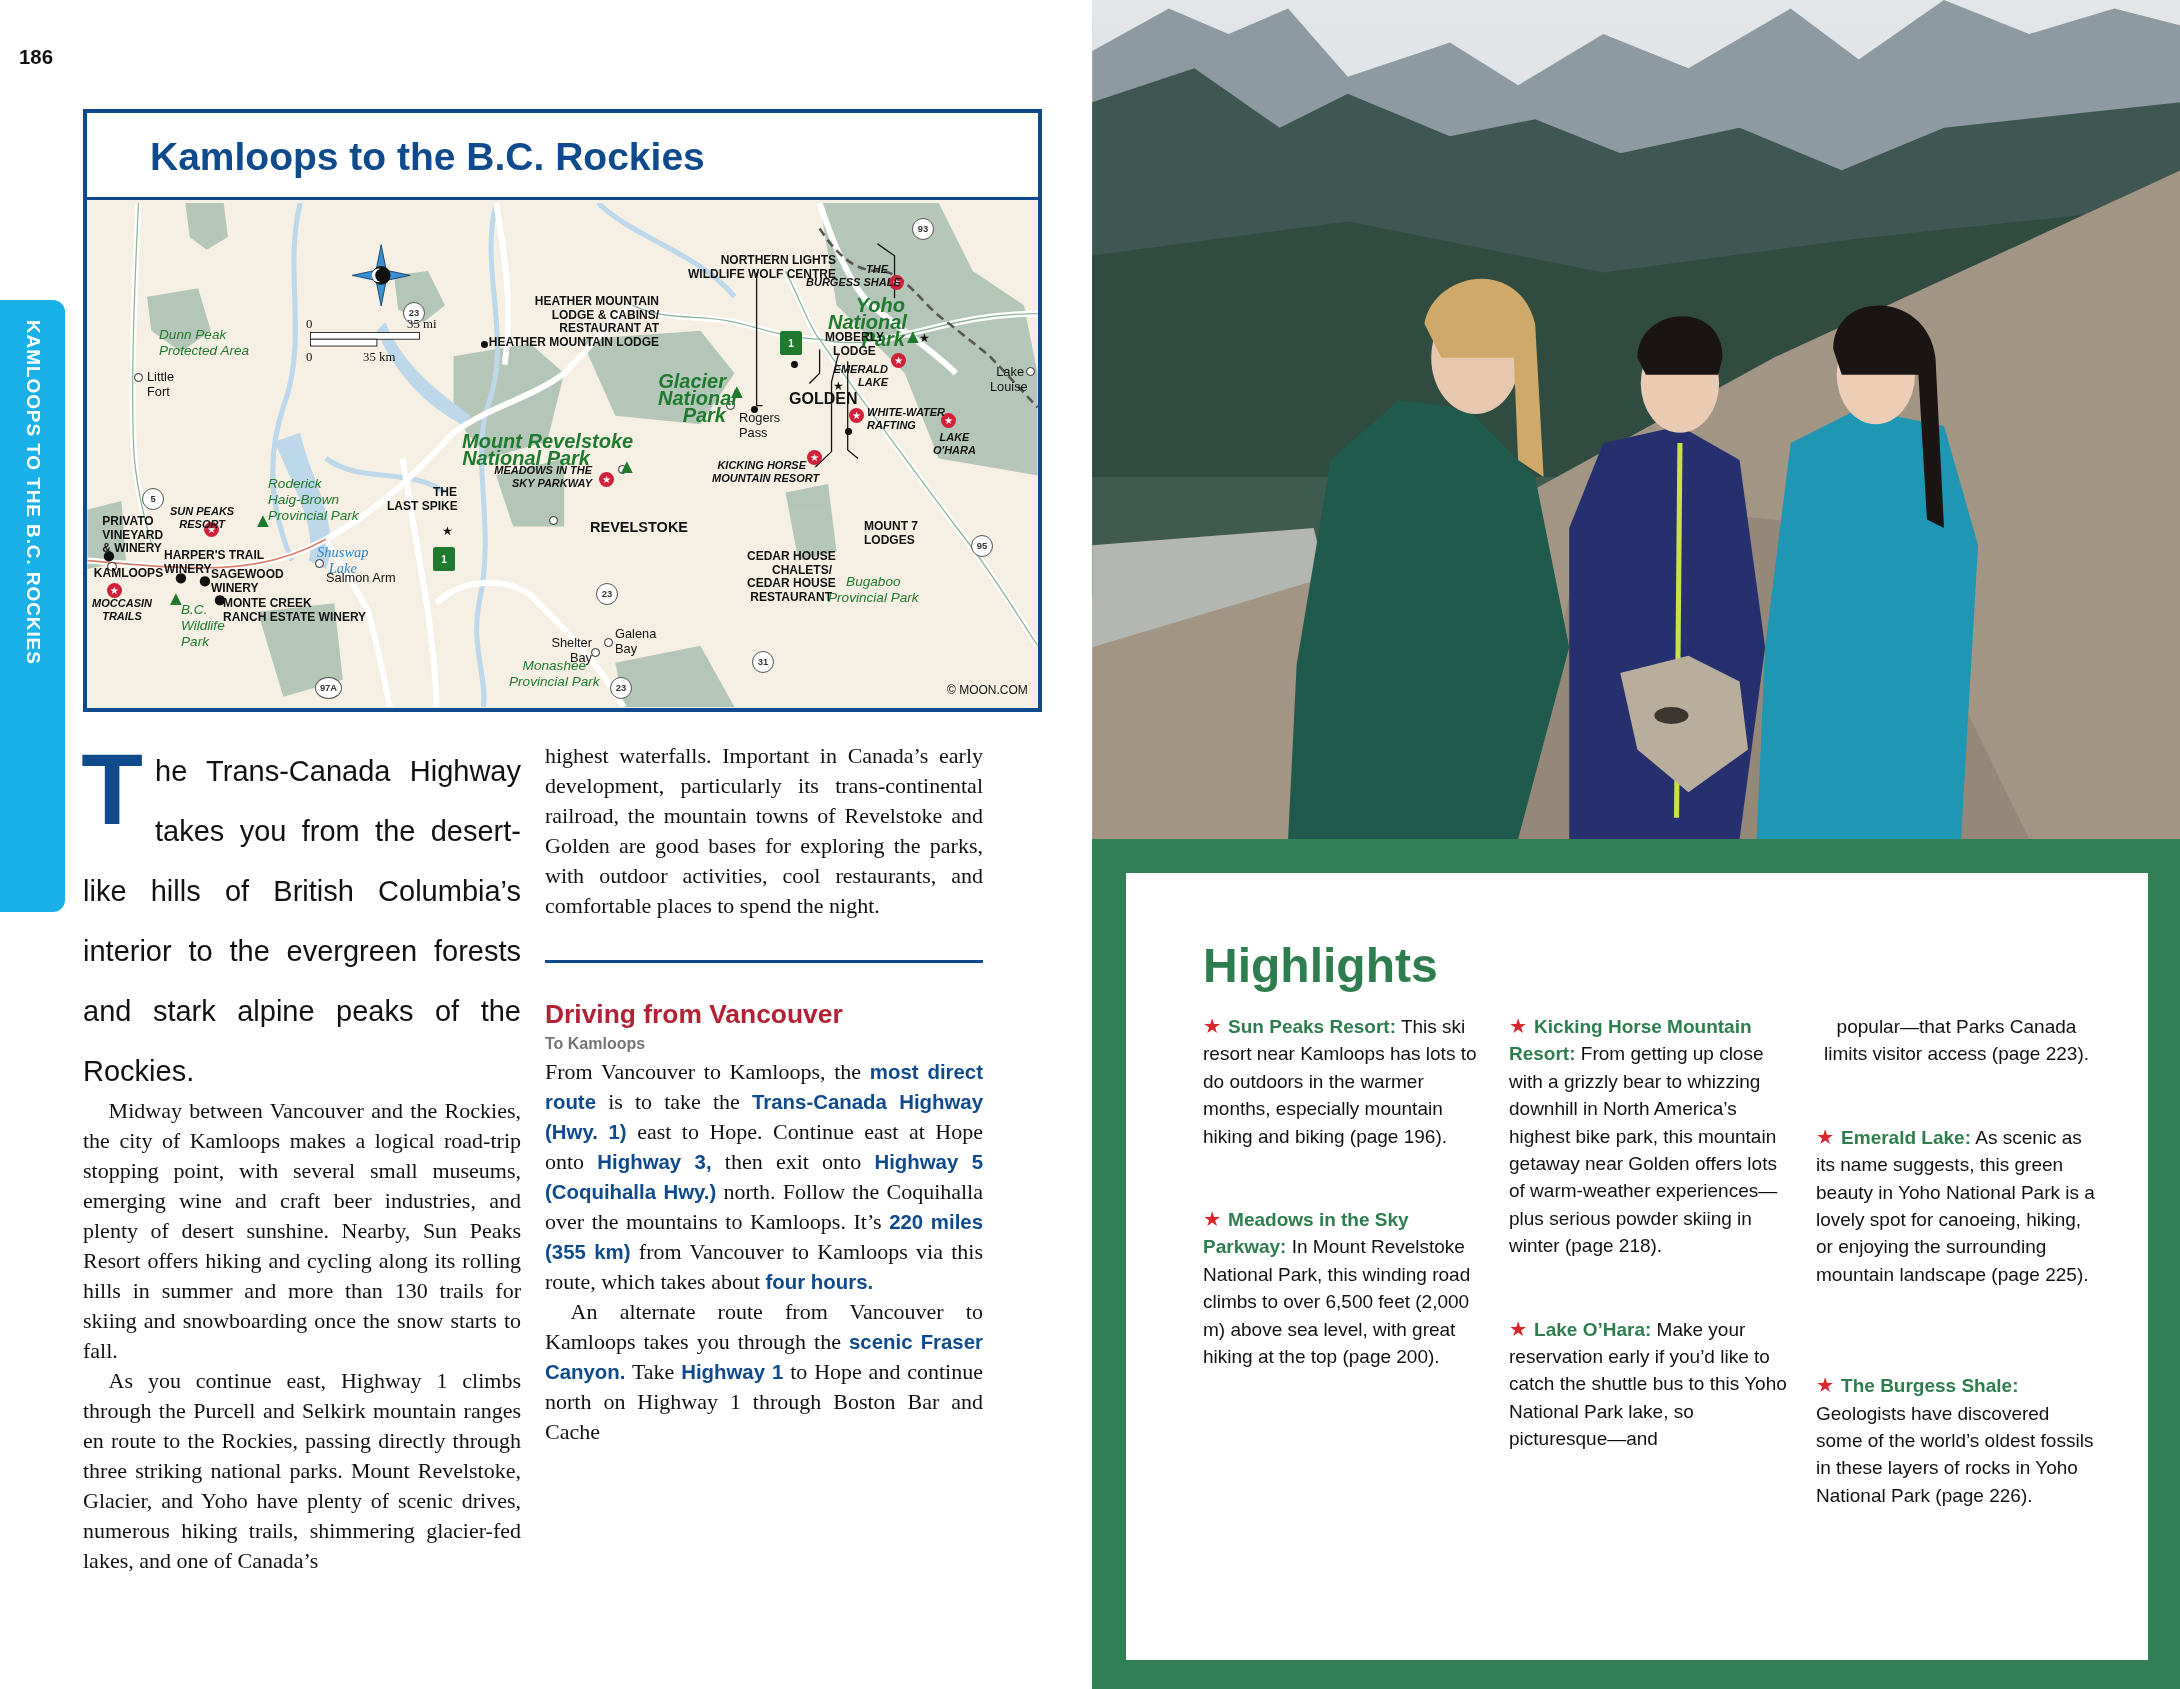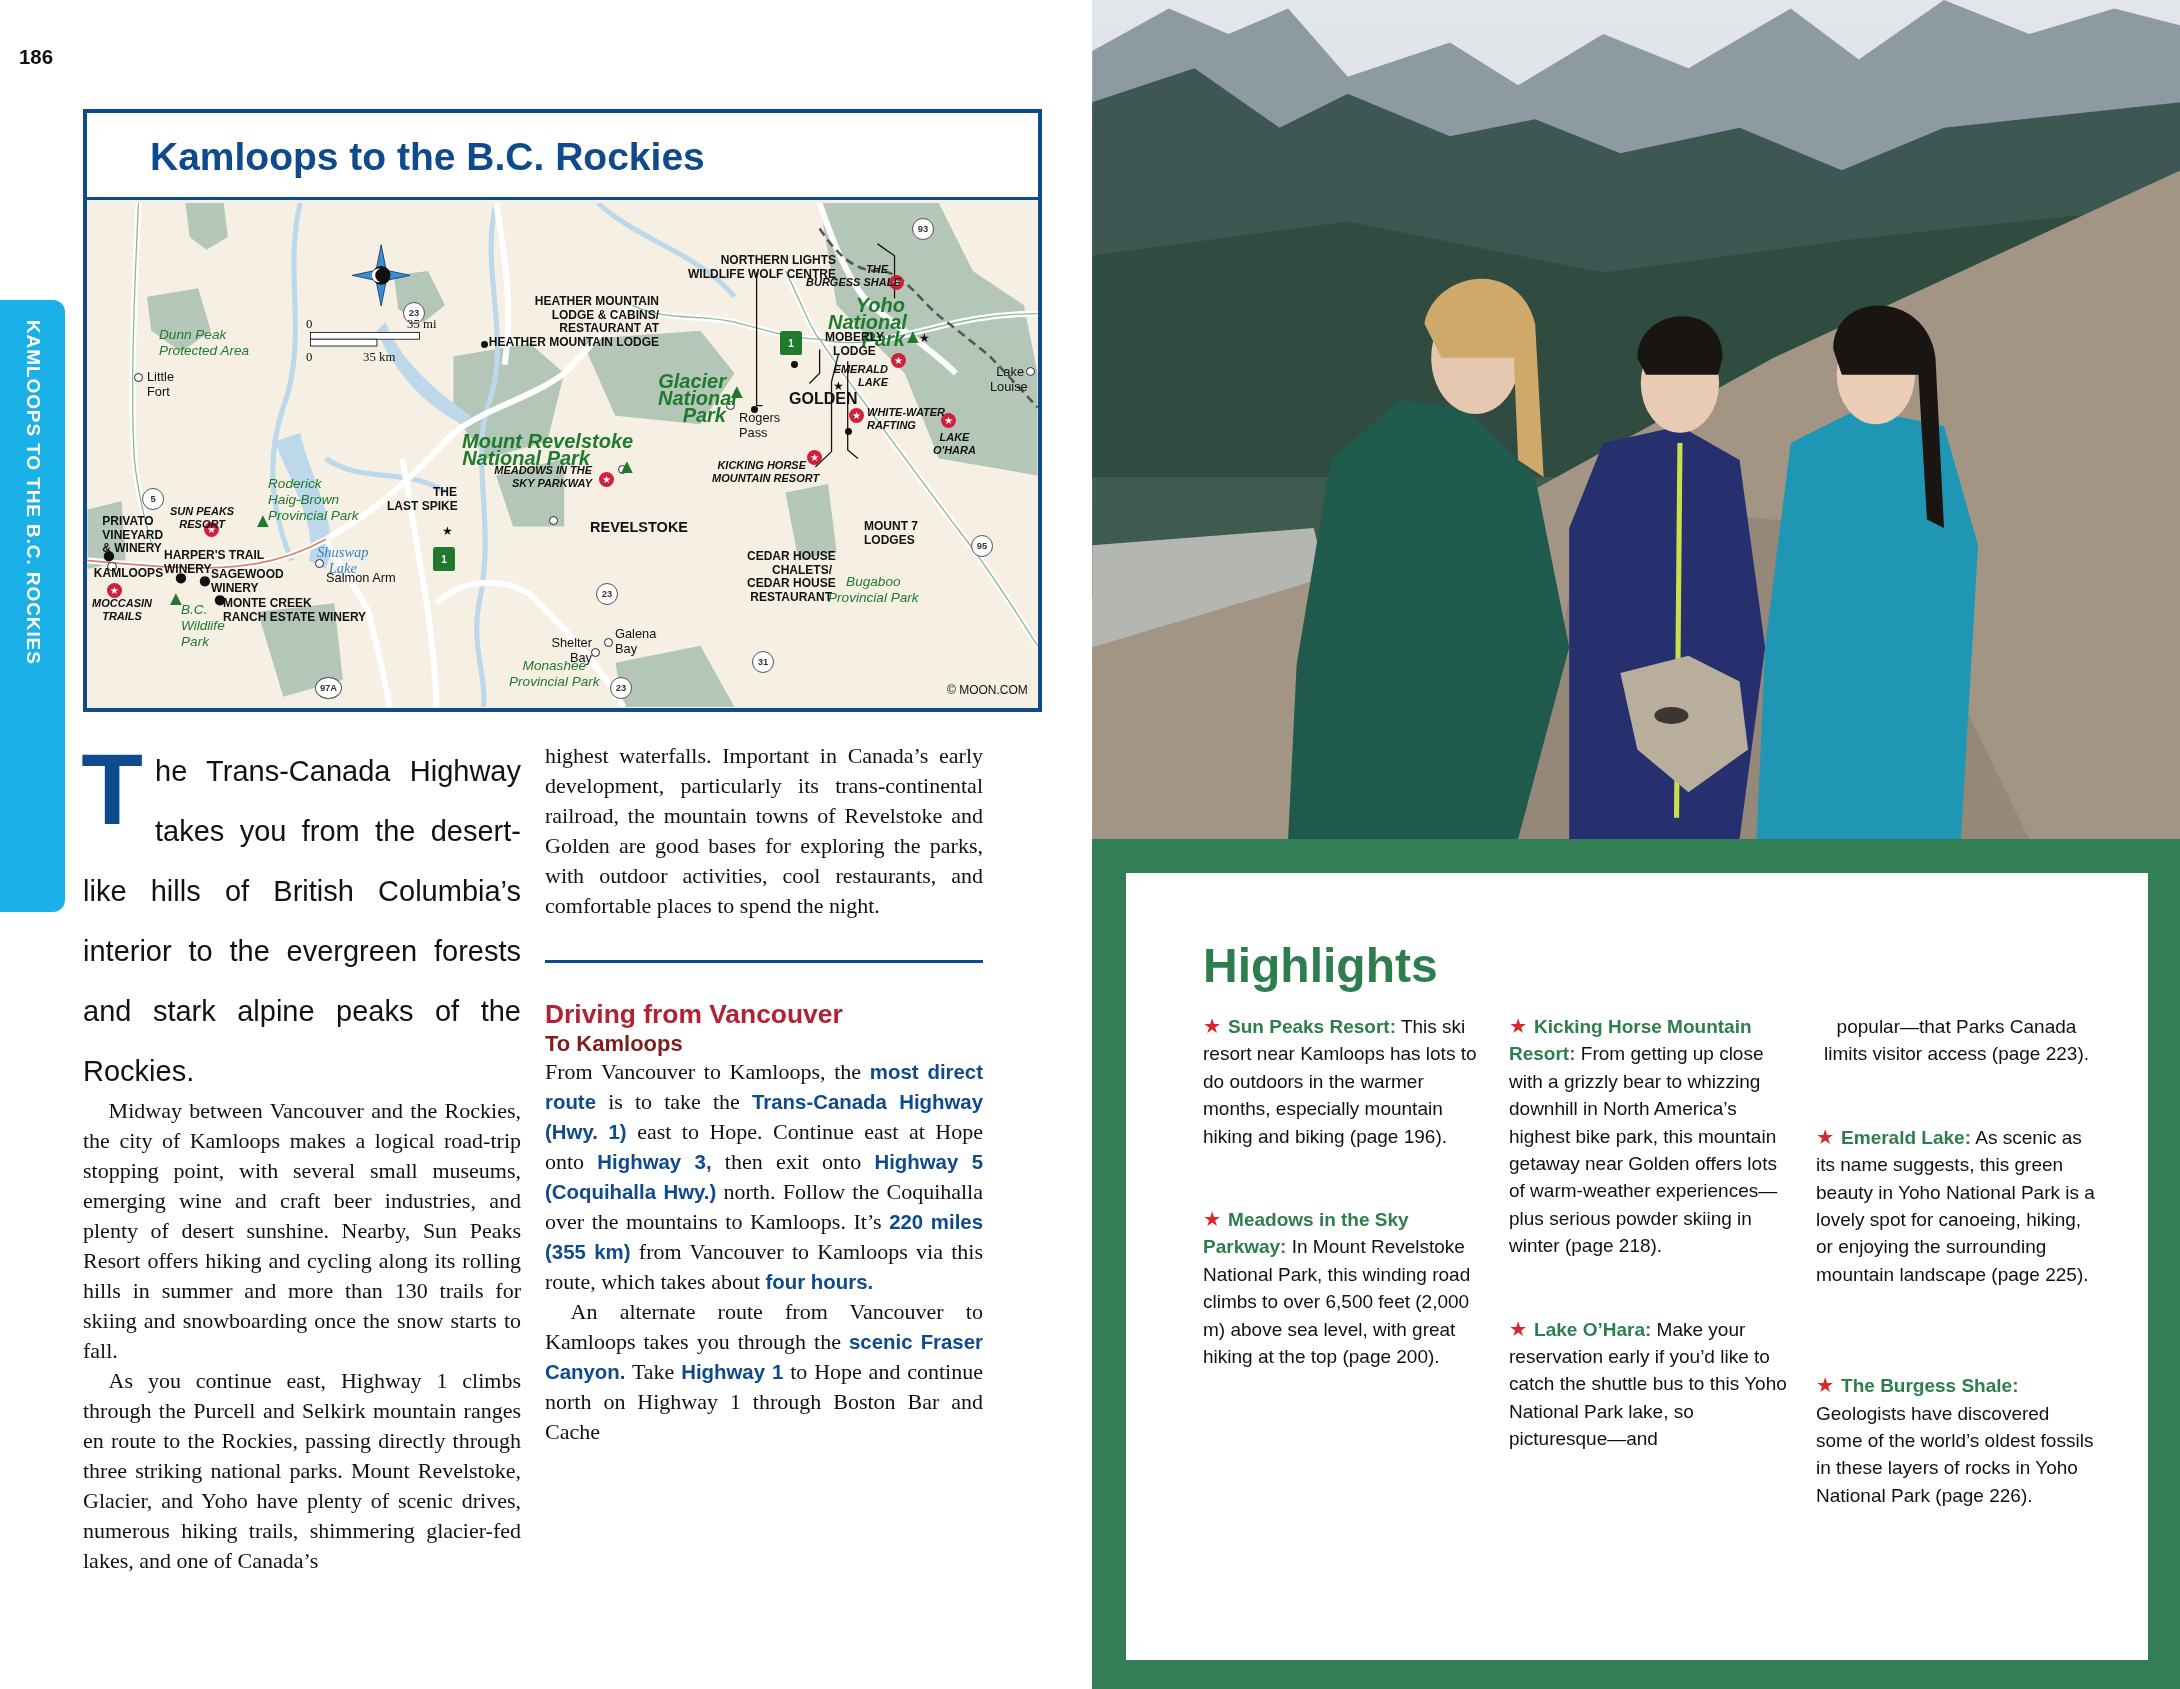--- a/index.html
+++ b/index.html
@@ -41,21 +41,21 @@
   .col-right { left: 545px; }
   .lead { font-family: "Liberation Sans", sans-serif; font-weight: normal; font-size: 29px; line-height: 60px; color: #111; text-align: justify; position: relative; }
   .dropcap { float: left; font-family: "Liberation Sans", sans-serif; font-weight: bold; color: #0f4a8c; font-size: 101px; line-height: 82px; margin: 6.8px 12px 0 -1.7px; }
   .body-p { font-size: 22px; line-height: 30px; text-align: justify; text-indent: 25.6px; hyphens: manual; }
   .body-p.noindent { text-indent: 0; }
   .em-blue { font-family: "Liberation Sans", sans-serif; font-weight: bold; color: #0f4a8c; font-size: 20.4px; }
 
   .section-rule { height: 3.4px; background: #0f4a8c; margin-top: 39px; }
   .section-title { font-family: "Liberation Sans", sans-serif; font-weight: bold; font-size: 35px; line-height: 43px; color: #0f4a8c; margin-top: 13.6px; }
   .sub-red { font-family: "Liberation Sans", sans-serif; font-weight: bold; font-size: 26.4px; line-height: 31px; color: #b22234; margin-top: 36px; }
-  .sub-black { font-family: "Liberation Sans", sans-serif; font-weight: bold; font-size: 22px; line-height: 27px; color: #7f1d1d; }
+  .sub-black { font-family: "Liberation Sans", sans-serif; font-weight: bold; font-size: 16px; line-height: 27px; color: #737373; }
 
   
   .photo { position: absolute; left: 1092px; top: 0; width: 1089px; height: 839px; overflow: hidden; background: linear-gradient(180deg, #d9dde0 0%, #c9cfd3 10%, #8a97a0 18%, #3f5a5c 30%, #2e4a44 45%, #5c6a62 62%, #9d9386 78%, #a89a88 100%); }
   .photo svg { position: absolute; left: 0; top: 0; }
 
   
   .hl-frame { position: absolute; left: 1092px; top: 839px; width: 1089px; height: 851px; background: #327f55; }
   .hl-inner { position: absolute; left: 34px; top: 34px; width: 1022px; height: 787px; background: #ffffff; }
   .hl-title { position: absolute; left: 77px; top: 65px; font-family: "Liberation Sans", sans-serif; font-weight: bold; font-size: 48px; color: #2e7d4f; }
   .hl-col { position: absolute; top: 140px; width: 281px; font-family: "Liberation Sans", sans-serif; font-size: 19px; line-height: 27.4px; color: #111; }

